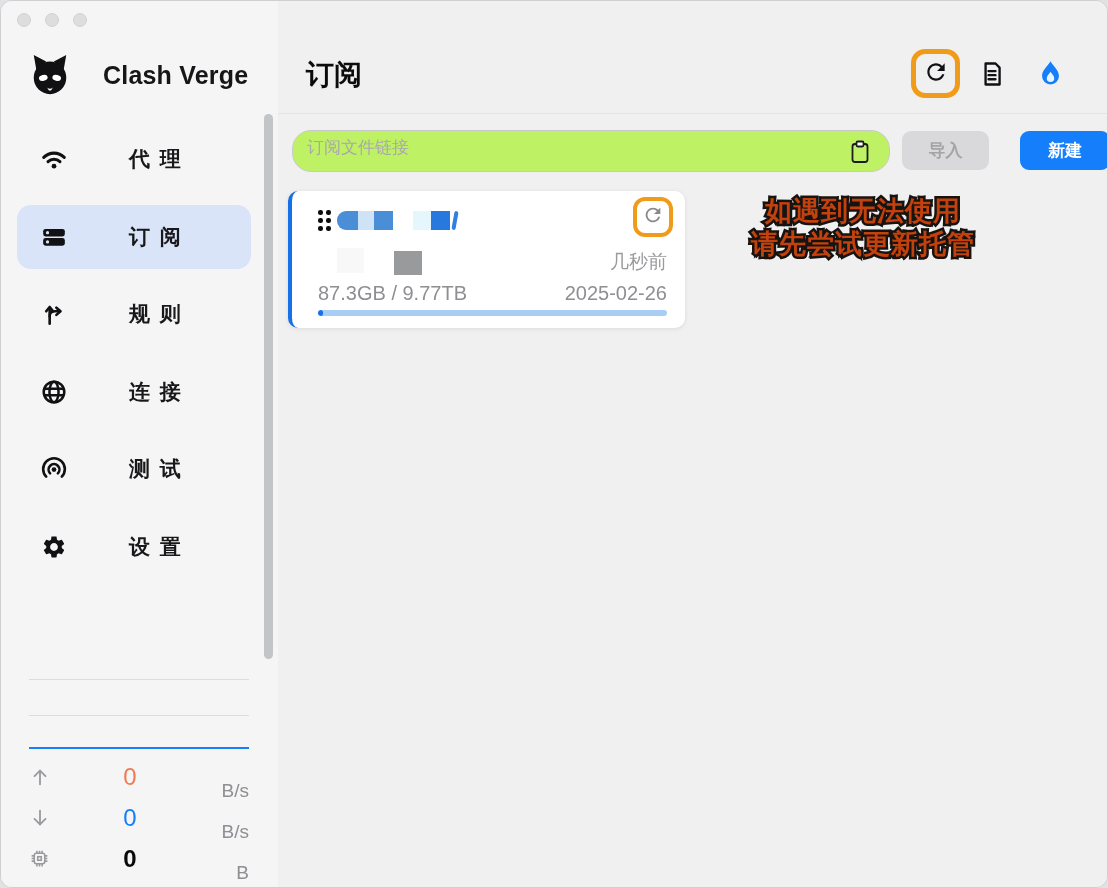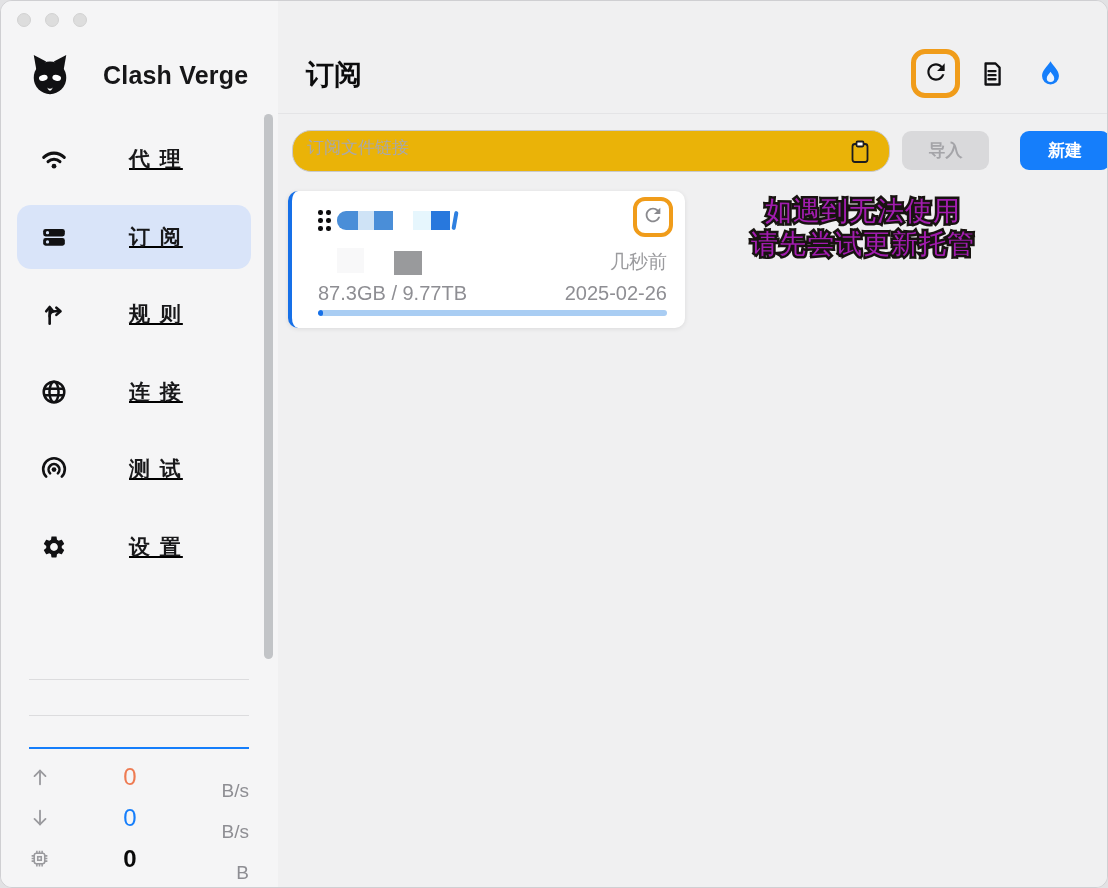--- a/index.html
+++ b/index.html
@@ -19,21 +19,21 @@
     position: absolute; left: 0; top: 0; width: 277px; height: 100%;
     background: #f5f5f6;
   }
   .traffic-lights { position: absolute; left: 16px; top: 12px; display: flex; gap: 14px; }
   .traffic-light { width: 14px; height: 14px; border-radius: 50%; background: #dddddd; border: 1px solid #d2d2d2; }
 
   .logo { position: absolute; left: 26px; top: 52px; display: flex; align-items: center; gap: 30px; }
   .logo svg { display: block; }
   .logo-text { font-size: 25px; font-weight: 800; color: #161618; letter-spacing: 0.2px; }
 
-  .nav { position: absolute; left: 16px; top: 126px; width: 234px; text-decoration: underline; }
+  .nav { position: absolute; left: 16px; top: 126px; width: 234px; }
   .nav-item {
     height: 64px; margin-bottom: 13.5px; border-radius: 14px;
     display: flex; align-items: center; cursor: pointer;
   }
   .nav-item.selected { background: #d9e4f9; }
   .nav-icon { width: 26px; height: 26px; margin-left: 24px; display: flex; align-items: center; justify-content: center; color: #111113; }
   .nav-icon svg { display: block; }
   .nav-label { margin-left: 62px; font-size: 21px; font-weight: 700; color: #18181a; letter-spacing: 2px; }
 
   .sb-divider { position: absolute; left: 28px; width: 220px; height: 1px; background: #dcdcde; }
@@ -65,21 +65,21 @@
     display: flex; align-items: center; justify-content: center; background: transparent;
   }
   .header-refresh { position: absolute; left: 633px; top: 48px; width: 49px; height: 49px; cursor: pointer; }
   .header-refresh svg { color: #111113; }
   .header-doc { position: absolute; left: 700px; top: 59px; width: 28px; height: 28px; cursor: pointer; color: #111113; }
   .header-flame { position: absolute; left: 758px; top: 58px; width: 29px; height: 29px; cursor: pointer; }
 
   
   .url-input {
     position: absolute; left: 14px; top: 129px; width: 598px; height: 42px;
-    background: #eab308; border: 1px solid #c9c9cc; border-radius: 19px;
+    background: #bef264; border: 1px solid #c9c9cc; border-radius: 19px;
     padding: 0 44px 6px 14px; font-size: 17px; color: #222; outline: none;
     font-family: "Liberation Sans", sans-serif;
   }
   .url-input::placeholder { color: #a8a8ac; }
   .paste-btn { position: absolute; left: 571px; top: 139px; width: 22px; height: 24px; cursor: pointer; color: #1c1c1e; background: none; border: none; }
   .btn {
     position: absolute; top: 130px; height: 39px; border: none; border-radius: 9px;
     font-size: 17px; font-weight: 700; cursor: pointer; font-family: "Liberation Sans", sans-serif;
   }
   .btn-import { left: 624px; width: 87px; background: #d9d9db; color: #a4a4a8; }
@@ -110,22 +110,22 @@
   .redacted-gray { position: absolute; left: 102px; top: 60px; width: 28px; height: 24px; background: #999a9c; }
   .updated-time { position: absolute; right: 18px; top: 58px; font-size: 19px; color: #9b9b9e; }
   .usage-text { position: absolute; left: 26px; top: 91px; font-size: 20px; color: #8e8e93; }
   .expire-date { position: absolute; right: 18px; top: 91px; font-size: 20px; color: #8e8e93; }
   .progress-bar { position: absolute; left: 26px; right: 18px; bottom: 12px; height: 6px; border-radius: 3px; background: #a9cdf3; overflow: hidden; }
   .progress-fill { height: 100%; background: #1670e8; border-radius: 3px; width: 1%; min-width: 5px; }
 
   
   .annotation { position: absolute; left: 415px; top: 194px; width: 340px; text-align: center; pointer-events: none; }
   .annotation-line {
-    font-size: 27px; font-weight: 400; line-height: 33px; letter-spacing: 1px;
-    color: #a21caf;
+    font-size: 27px; font-weight: 700; line-height: 33px; letter-spacing: 1px;
+    color: #c2410c;
     -webkit-text-stroke: 5px #171310;
     paint-order: stroke fill;
   }
 </style>
 </head>
 <body>
 
 <div class="window">
 
   <div class="sidebar">

